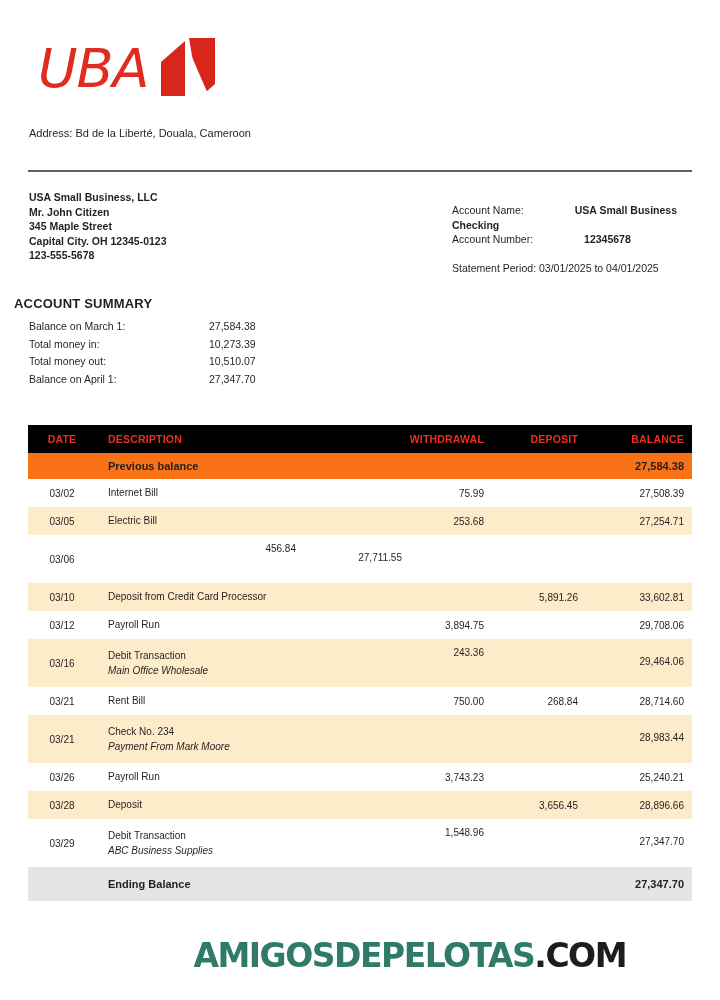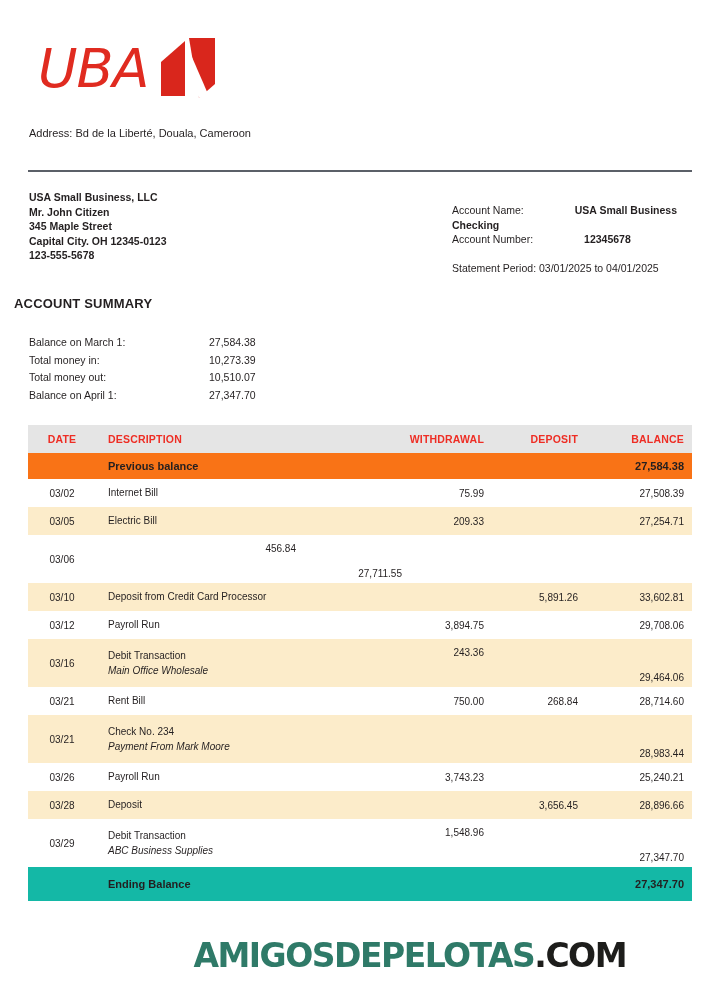--- a/index.html
+++ b/index.html
@@ -94,21 +94,21 @@
     left: 14px;
     top: 296px;
     font-size: 13px;
     font-weight: 700;
     letter-spacing: 0.2px;
     color: #231f20;
   }
   .summary {
     position: absolute;
     left: 29px;
-    top: 334px;
+    top: 318px;
     width: 300px;
     font-size: 10.5px;
     line-height: 17.5px;
   }
   .summary-row { display: flex; }
   .summary-row .lbl { width: 180px; }
   .summary-row .val { text-align: left; }
 
   
   .table {
@@ -123,51 +123,51 @@
     align-items: center;
     box-sizing: border-box;
   }
   .c-date   { width: 68px;  text-align: center; flex: 0 0 68px; }
   .c-desc   { width: 282px; flex: 0 0 282px; padding-left: 12px; box-sizing: border-box; }
   .c-wdl    { width: 118px; flex: 0 0 118px; text-align: right; padding-right: 12px; box-sizing: border-box; }
   .c-dep    { width: 92px;  flex: 0 0 92px;  text-align: right; padding-right: 10px; box-sizing: border-box; }
   .c-bal    { width: 104px; flex: 0 0 104px; text-align: right; padding-right: 8px; box-sizing: border-box; }
 
   .thead {
-    background: #e5e5e5;
+    background: #000000;
     height: 28px;
     font-weight: 700;
     color: #ee2d24;
     font-size: 10.5px;
     letter-spacing: 0.2px;
   }
   .prevrow {
     background: #f97316;
     height: 26px;
     font-weight: 700;
     font-size: 11px;
   }
   .endrow {
-    background: #14b8a6;
+    background: #e5e5e5;
     height: 34px;
     font-weight: 700;
     font-size: 11px;
   }
   .r-white { background: #ffffff; }
   .r-cream { background: #fcecca; }
 
   .h1 { height: 28px; }
   .h2 { height: 48px; }
 
   .desc-main { display: block; line-height: 14px; }
   .desc-sub  { display: block; font-style: italic; line-height: 15px; }
 
   .two-line .c-wdl,
   .two-line .c-dep { align-self: flex-start; padding-top: 8px; }
-  .two-line .c-bal { align-self: flex-end; padding-bottom: 4px; }
+  .two-line .c-bal { align-self: flex-end; padding-bottom: 20px; }
   .two-line { align-items: center; }
 
   
   .watermark {
     position: absolute;
     left: 0;
     top: 921px;
     width: 640px;
     text-align: right;
     padding-right: 14px;
@@ -269,21 +269,21 @@
       <div class="c-wdl">75.99</div>
       <div class="c-dep"></div>
       <div class="c-bal">27,508.39</div>
     </div>
 
     <div class="trow h1 r-cream">
       <div class="c-date">03/05</div>
       <div class="c-desc">
         <span class="desc-main">Electric Bill</span>
       </div>
-      <div class="c-wdl">209.33</div>
+      <div class="c-wdl">253.68</div>
       <div class="c-dep"></div>
       <div class="c-bal">27,254.71</div>
     </div>
 
     <div class="trow h2 r-white two-line">
       <div class="c-date">03/06</div>
       <div class="c-wdl"></div>
       <div class="c-dep">456.84</div>
       <div class="c-bal">27,711.55</div>
     </div>

